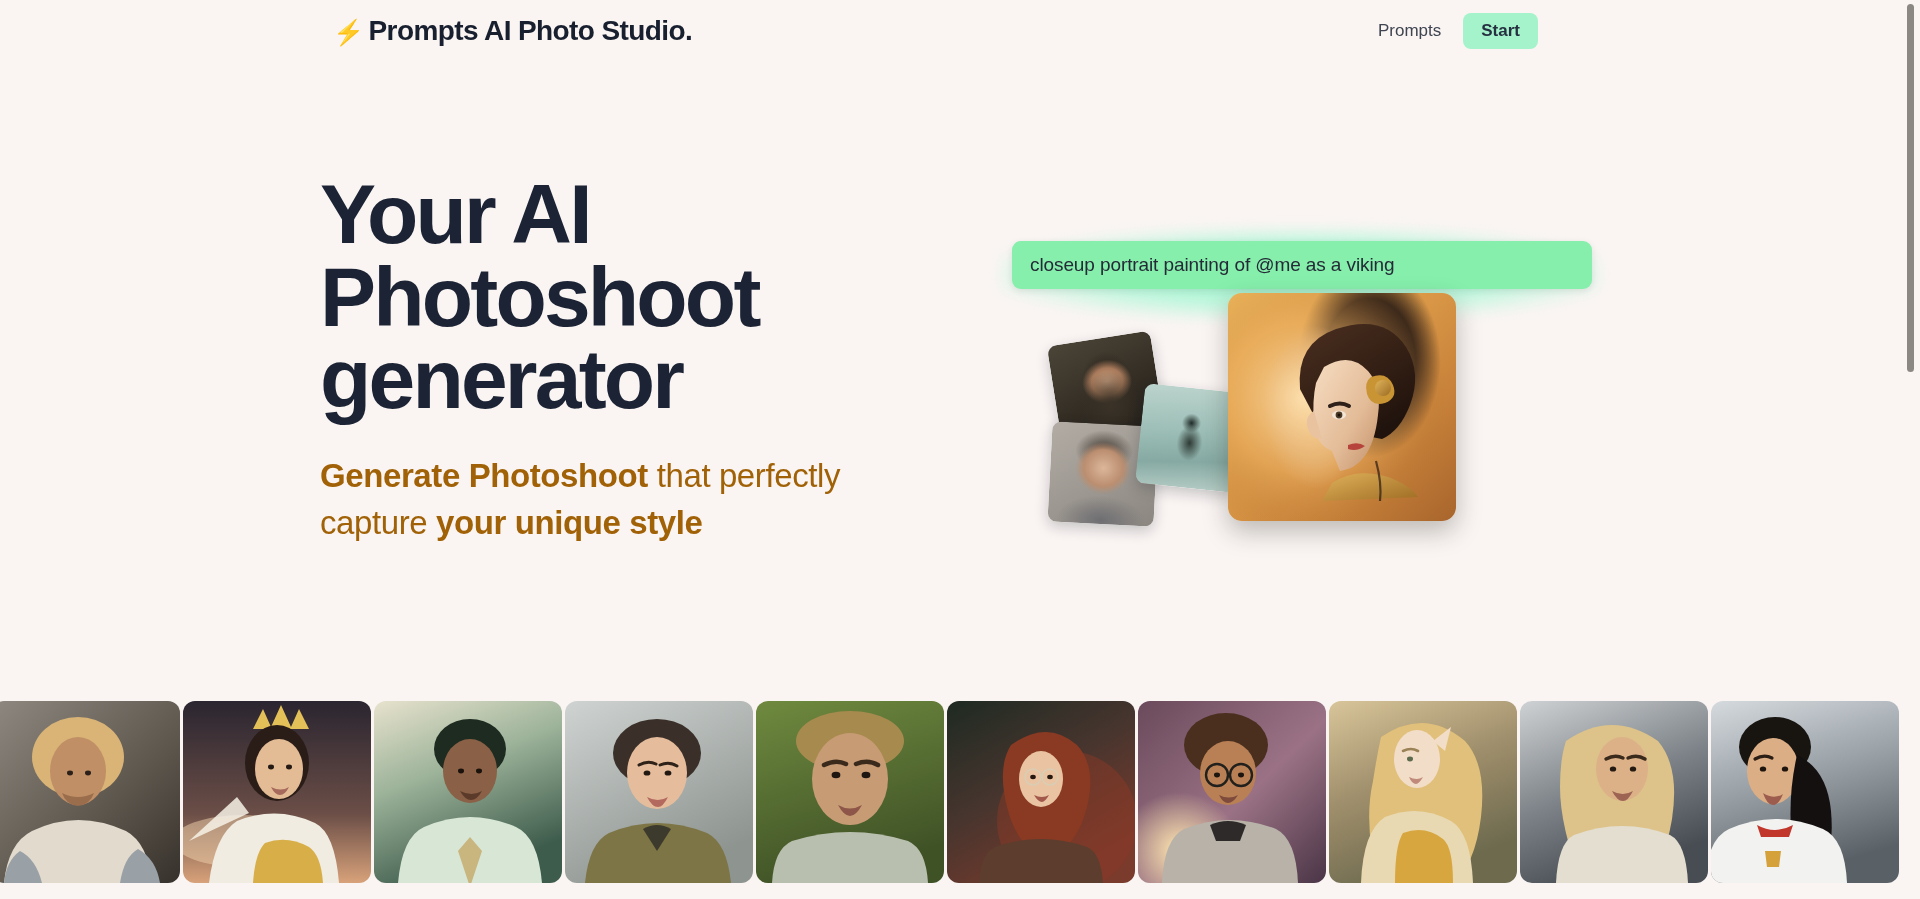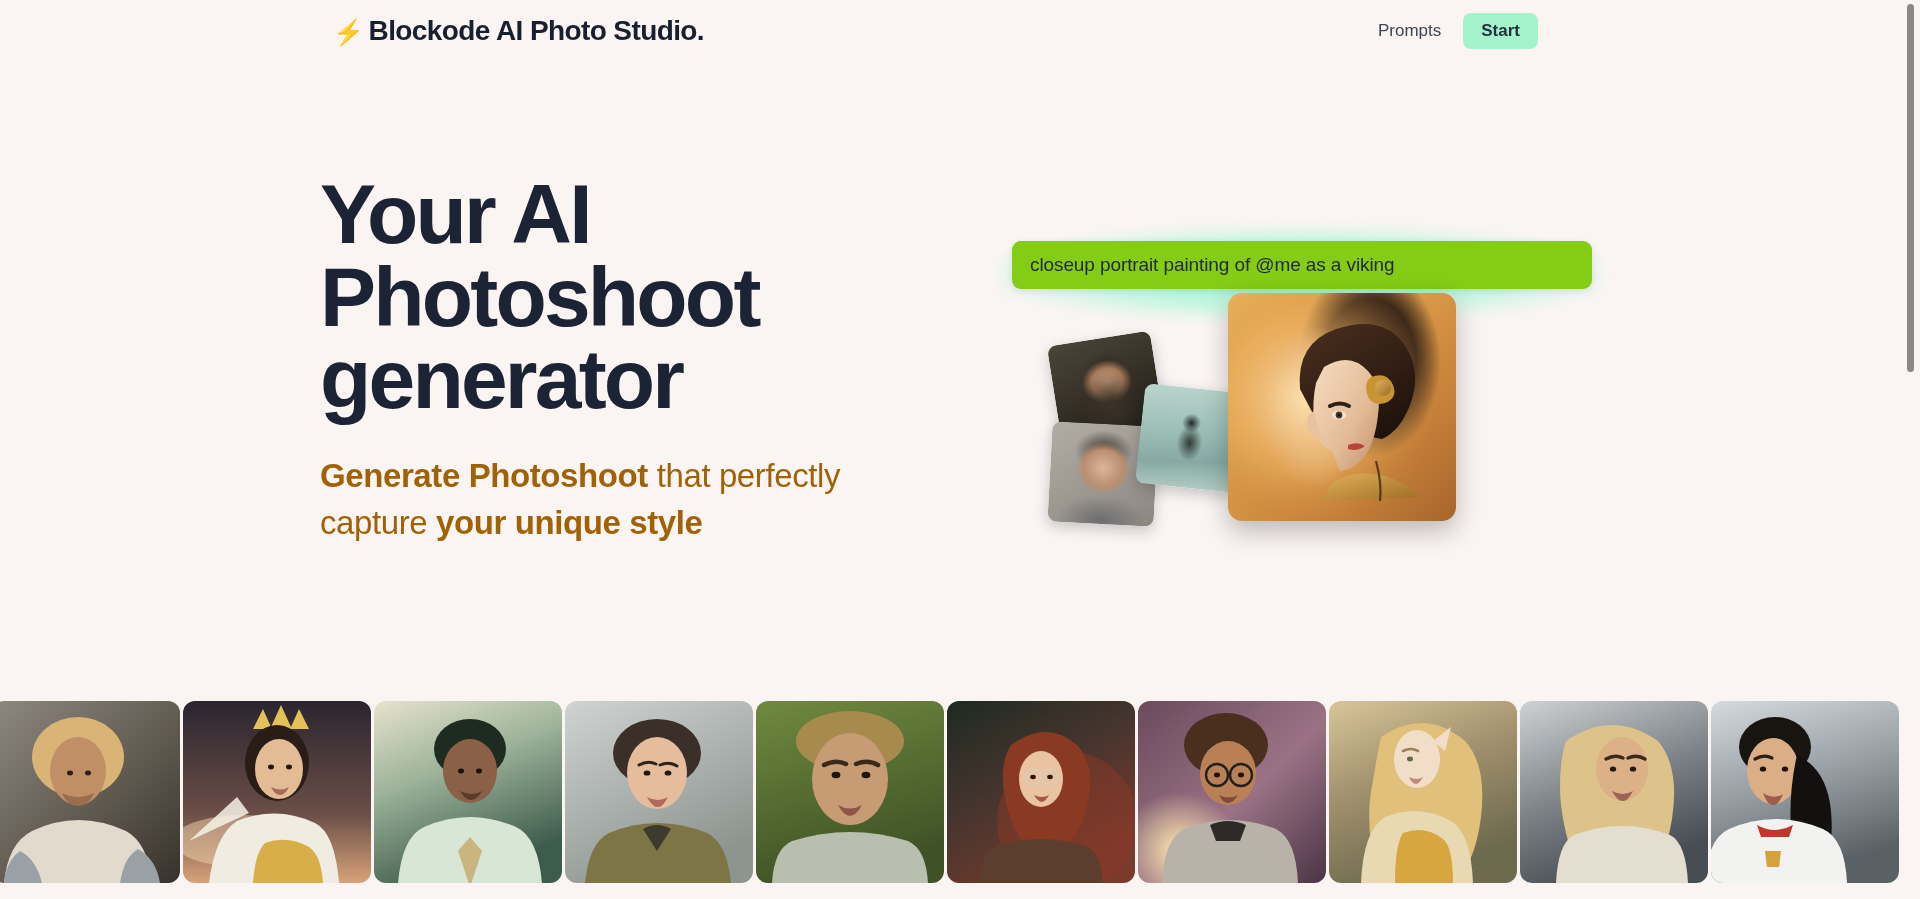--- a/index.html
+++ b/index.html
@@ -145,21 +145,21 @@
     background: radial-gradient(ellipse at 50% 50%, #9cf2c8 0%, #b8f6da 45%, rgba(205,246,228,0) 78%);
     filter: blur(6px);
   }
 
   .prompt-card {
     position: absolute;
     left: 12px;
     top: 13px;
     width: 580px;
     height: 48px;
-    background: #84cc16;
+    background: #86efac;
     border-radius: 9px;
     box-shadow: 0 2px 7px rgba(20,30,25,0.10);
     display: flex;
     align-items: center;
     padding: 0 18px;
   }
 
   .prompt-text {
     font-size: 19px;
     color: #242b36;
@@ -262,21 +262,21 @@
     border-radius: 4px;
   }
 </style>
 </head>
 <body>
 
 <header class="site-header">
 
   <div class="brand">
     <span class="bolt">⚡</span>
-    <span>Blockode AI Photo Studio.</span>
+    <span>Prompts AI Photo Studio.</span>
   </div>
 
   <nav class="nav-right">
     <a class="nav-link" href="#">Prompts</a>
     <button class="login-btn">Start</button>
   </nav>
 
 </header>
 
 <section class="hero">

